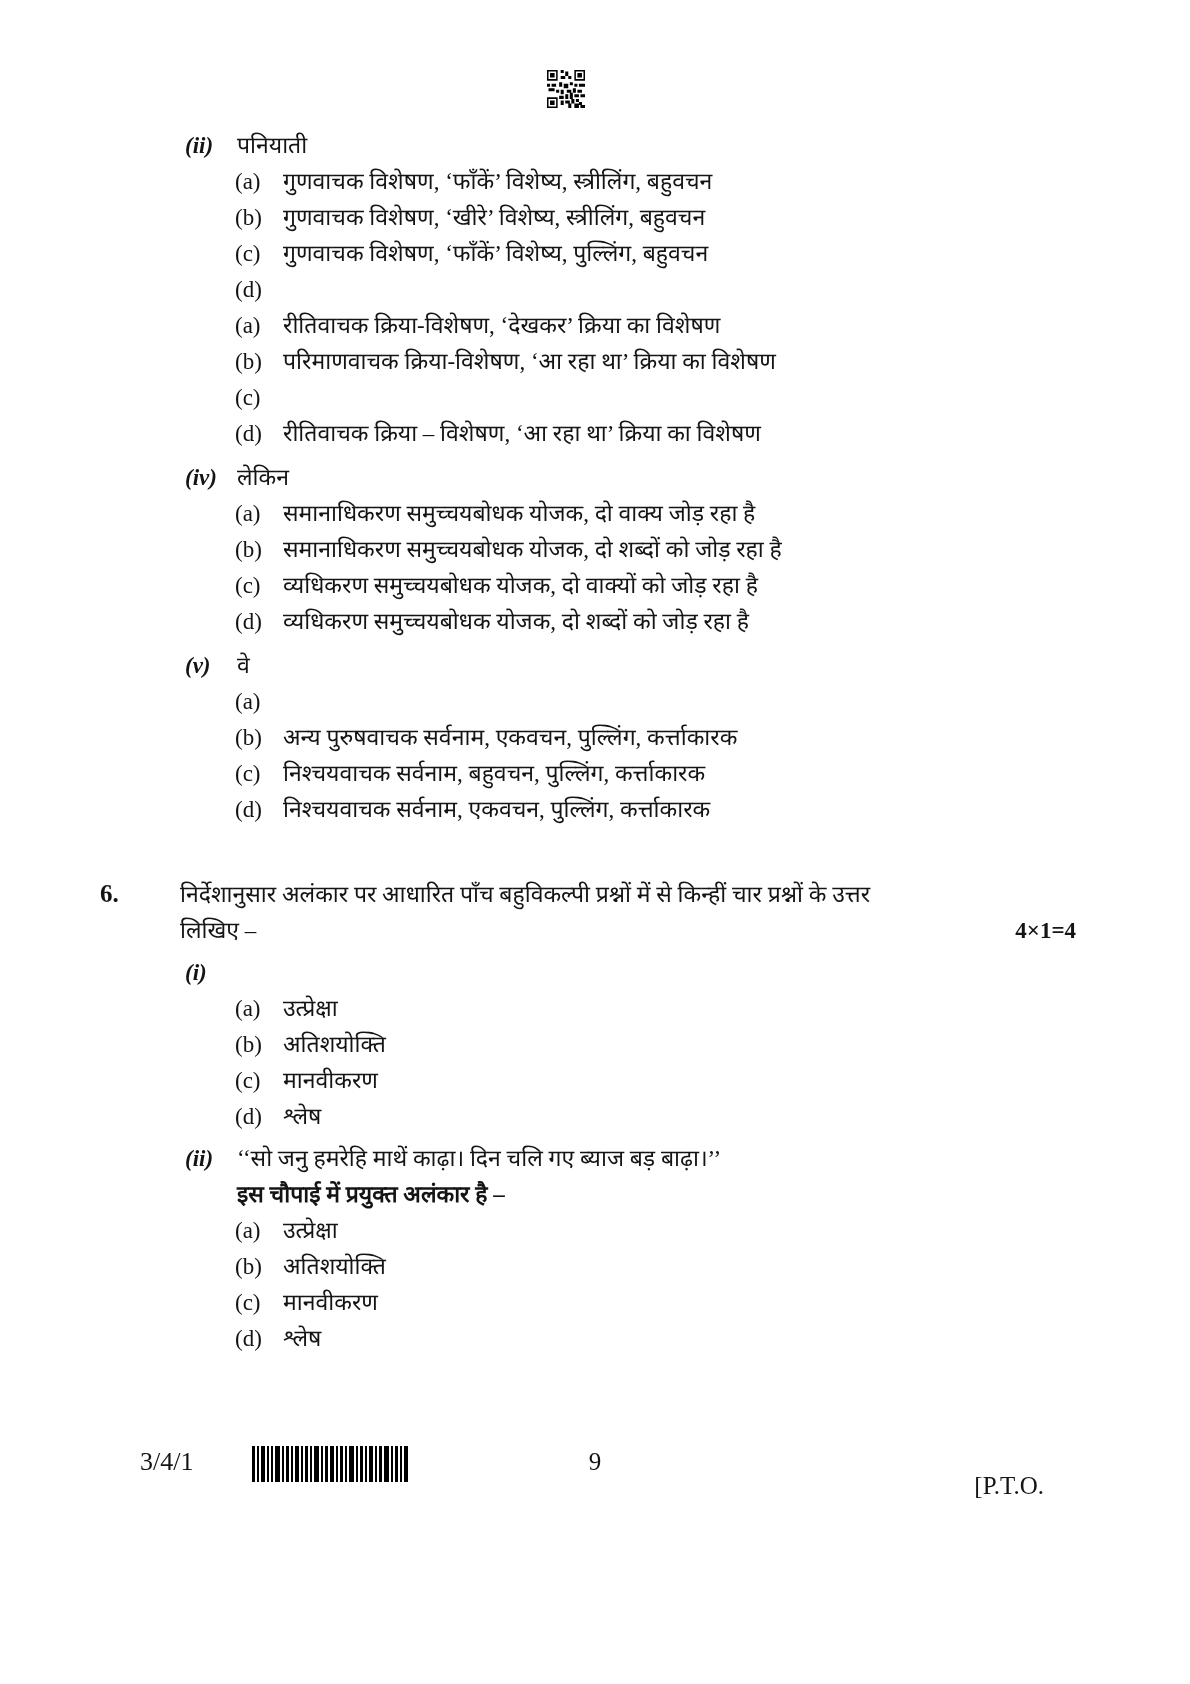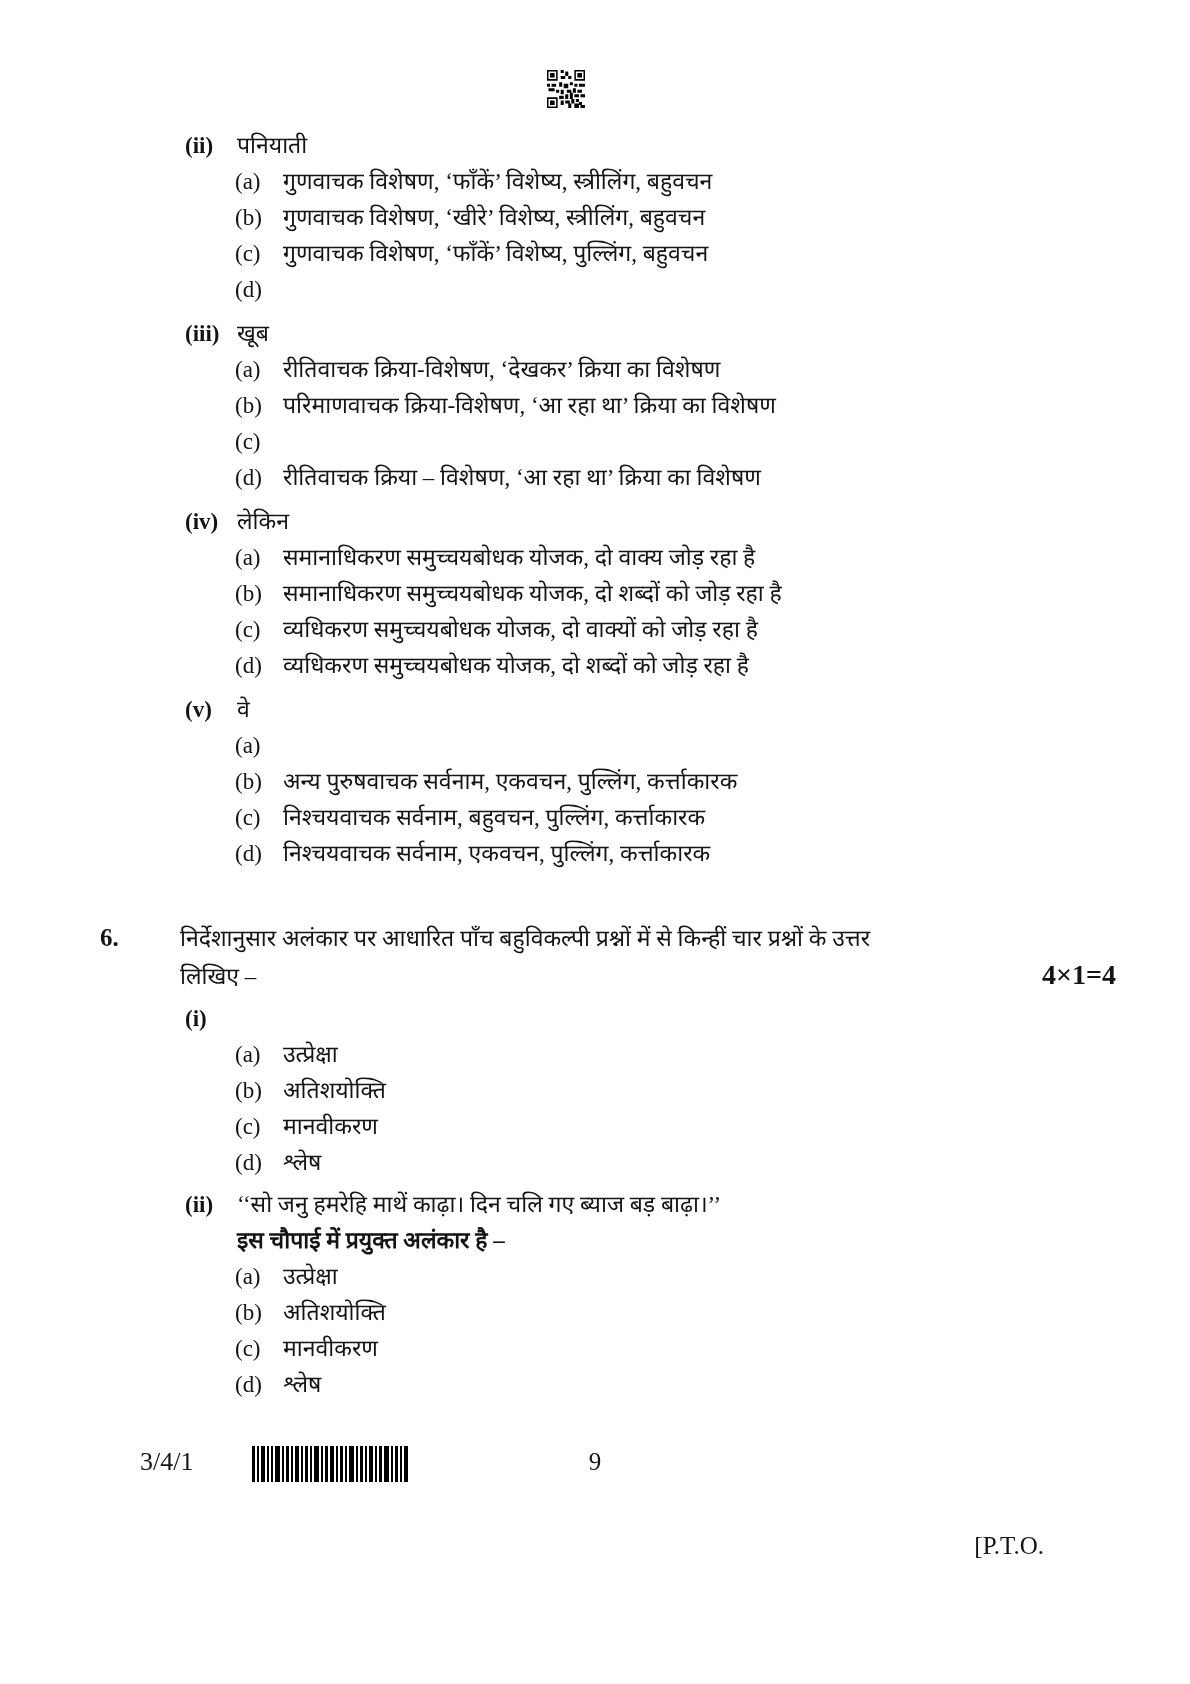--- a/index.html
+++ b/index.html
@@ -29,38 +29,39 @@
     align-items: baseline;
     line-height: 36px;
     font-size: 23px;
     min-height: 36px;
   }
   .sub-head { padding-left: 185px; }
   .sub-head .label {
     flex: none;
     width: 52px;
     font-weight: bold;
+    font-style: italic;
   }
   .sect { margin-top: 8px; }
   .opt { padding-left: 235px; }
   .opt .letter { flex: none; width: 48px; }
   .q6 { margin-top: 48px; }
   .q-row { padding-left: 100px; }
   .q-row .qnum {
     flex: none;
     width: 80px;
     font-weight: bold;
     font-size: 25px;
   }
   .q-row .qtext { }
   .marks {
     margin-left: auto;
-    margin-right: 74px;
+    margin-right: 114px;
     font-weight: bold;
-    font-size: 28px;
+    font-size: 23px;
   }
   .q6-sub { margin-top: 6px; }
   .cont-line { padding-left: 237px; font-weight: bold; }
   .bold { font-weight: normal; }
   .footer-code {
     position: absolute;
     left: 140px;
     top: 1444px;
     font-size: 26px;
     line-height: 36px;
@@ -75,21 +76,21 @@
     left: 0;
     top: 1444px;
     width: 1190px;
     text-align: center;
     font-size: 25px;
     line-height: 36px;
   }
   .footer-pto {
     position: absolute;
     right: 146px;
-    top: 1528px;
+    top: 1468px;
     font-size: 25px;
     line-height: 36px;
     font-family: Liberation Serif, serif;
   }
 </style>
 </head>
 <body>
 
 <div class="page">
 
@@ -116,24 +117,20 @@
       <span>गुणवाचक विशेषण, ‘खीरे’ विशेष्य, स्त्रीलिंग, बहुवचन</span>
     </div>
     <div class="row opt">
       <span class="letter">(c)</span>
       <span>गुणवाचक विशेषण, ‘फाँकें’ विशेष्य, पुल्लिंग, बहुवचन</span>
     </div>
     <div class="row opt">
       <span class="letter">(d)</span>
     </div>
 
-    <div class="row sub-head sect">
-      <span class="label">(iii)</span>
-      <span>खूब</span>
-    </div>
     <div class="row opt">
       <span class="letter">(a)</span>
       <span>रीतिवाचक क्रिया-विशेषण, ‘देखकर’ क्रिया का विशेषण</span>
     </div>
     <div class="row opt">
       <span class="letter">(b)</span>
       <span>परिमाणवाचक क्रिया-विशेषण, ‘आ रहा था’ क्रिया का विशेषण</span>
     </div>
     <div class="row opt">
       <span class="letter">(c)</span>

